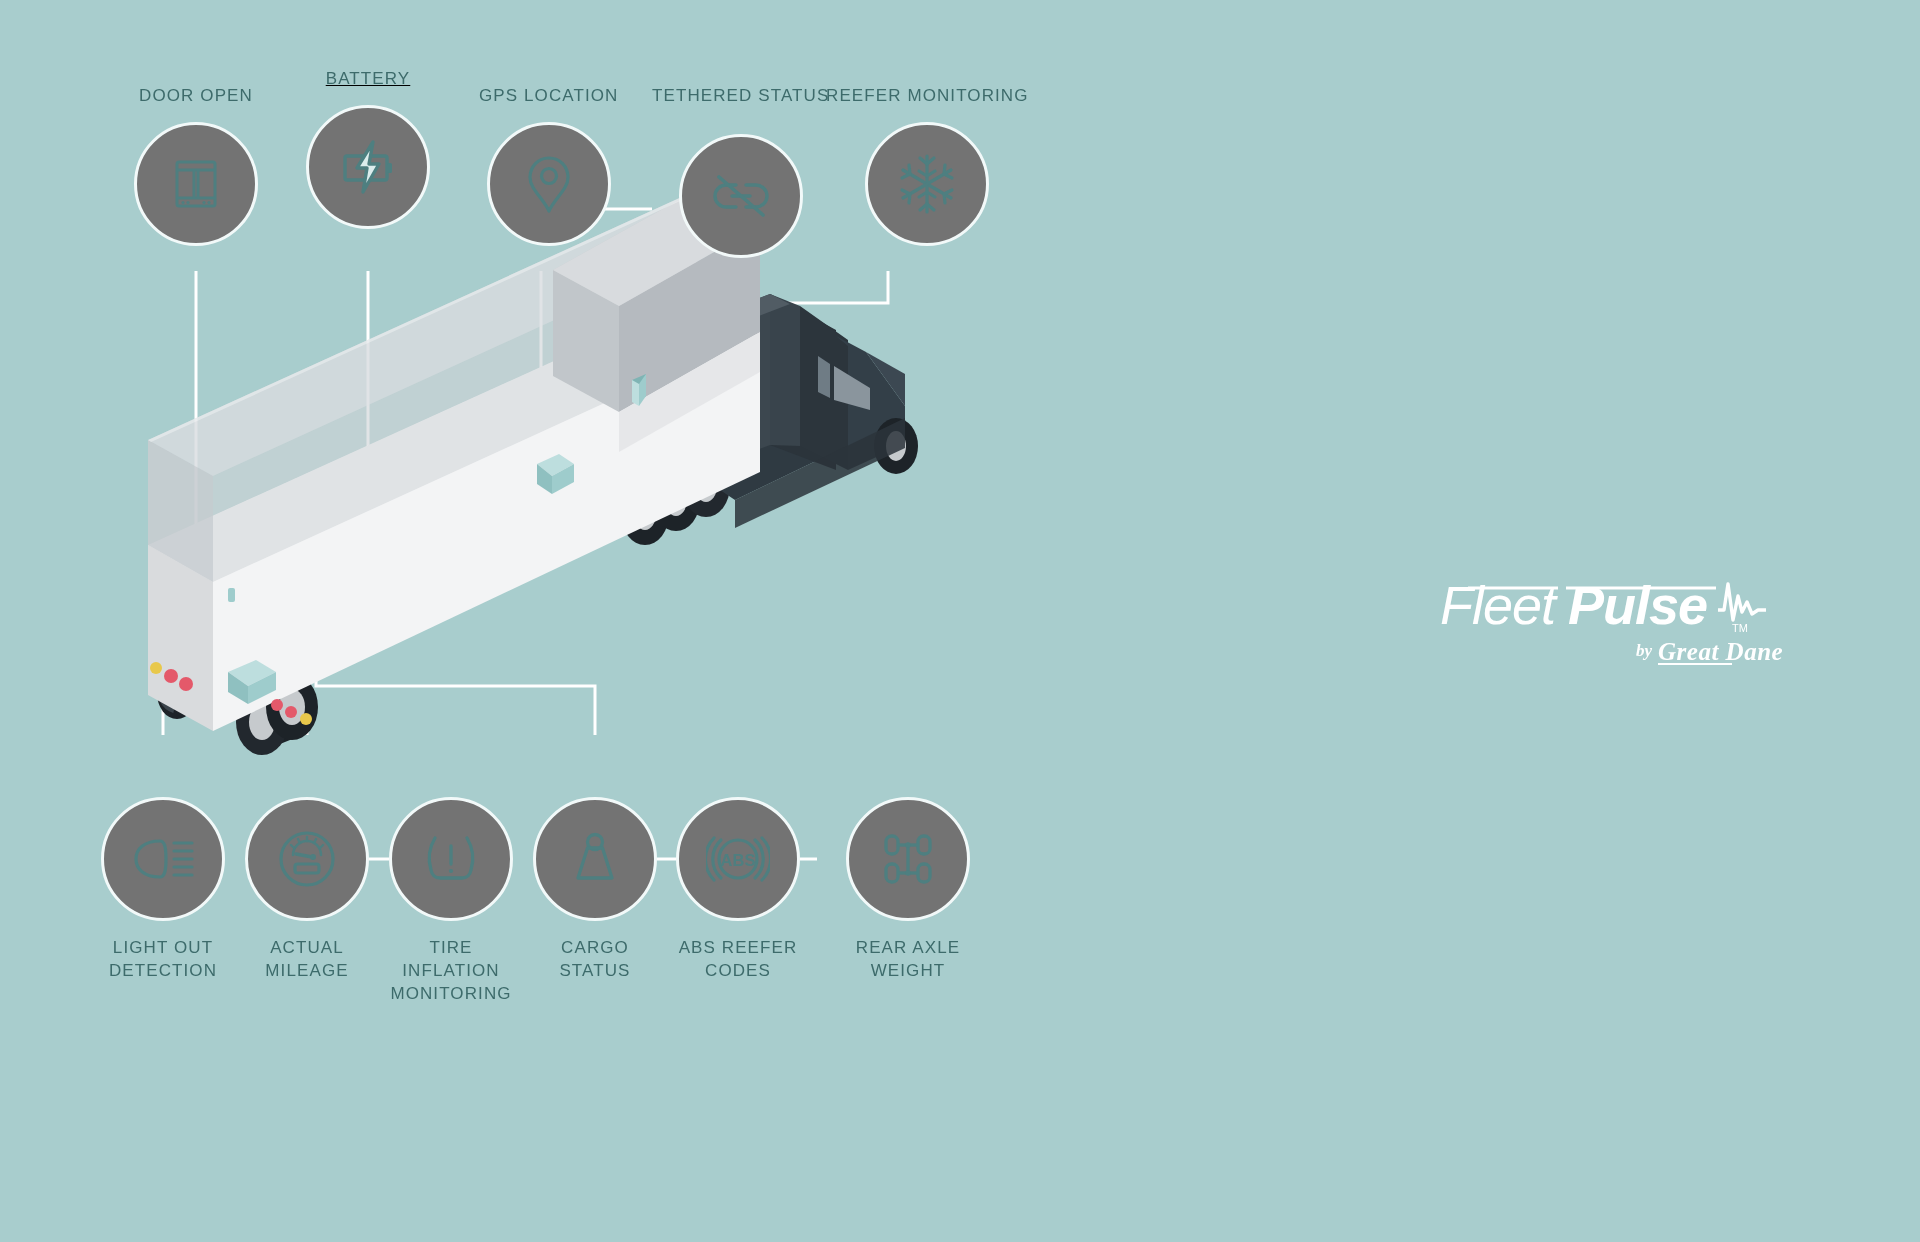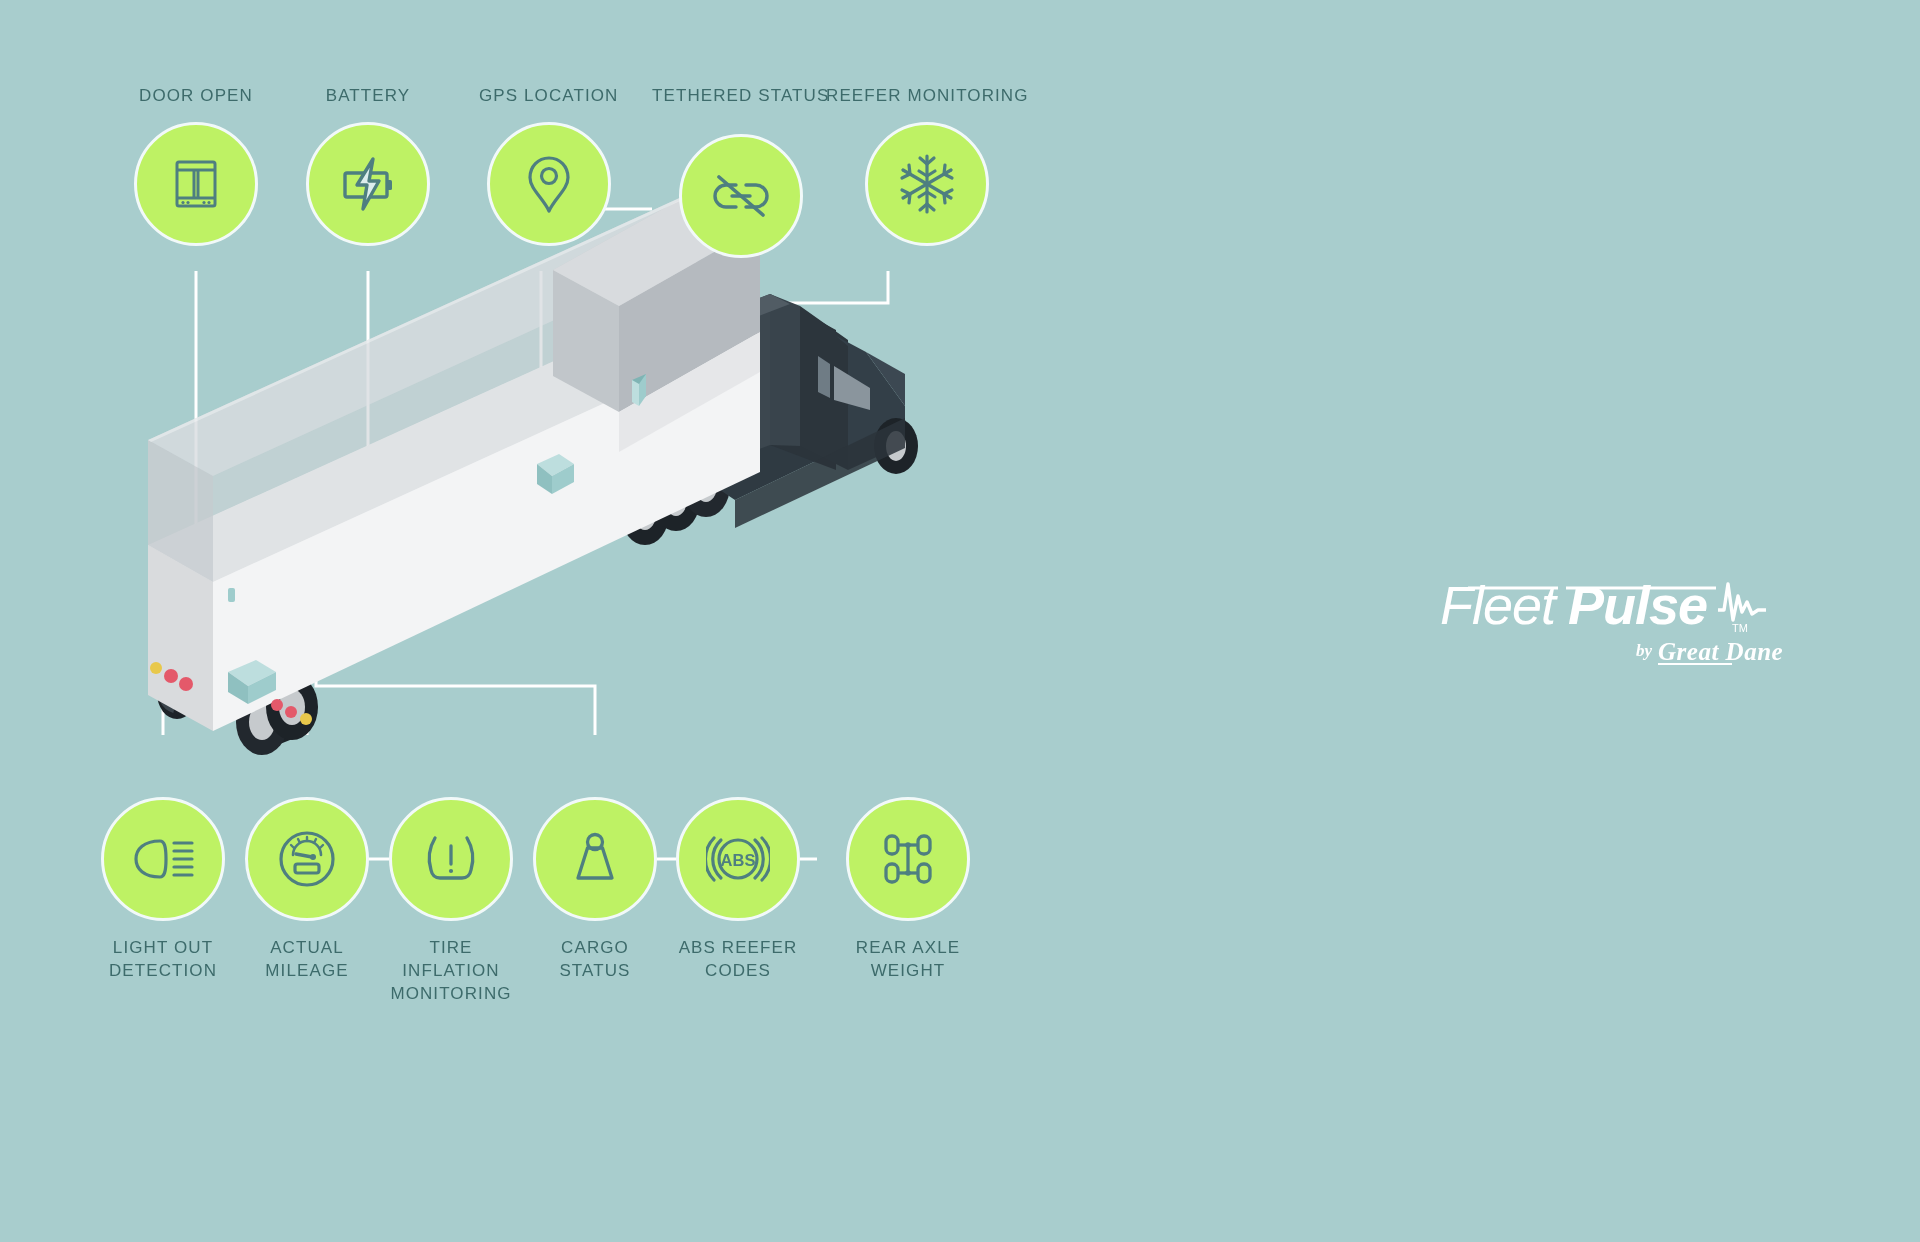--- a/index.html
+++ b/index.html
@@ -14,21 +14,21 @@
   
   #art { position:absolute; left:0; top:0; width:1920px; height:1242px; }
 
   
   .node {
     position:absolute;
     display:flex; flex-direction:column; align-items:center;
   }
   .bubble {
     width:124px; height:124px; border-radius:50%;
-    background:#bef264;
+    background:#737373;
     border:3px solid #f2f9f9;
     display:flex; align-items:center; justify-content:center;
     position:relative; z-index:4;
   }
   .bubble svg { display:block; }
   .label {
     color:#3d6b6b;
     font-size:17px;
     letter-spacing:1.1px;
     text-align:center;
@@ -185,21 +185,21 @@
         <line x1="28" y1="16" x2="28" y2="44"></line>
         <line x1="32" y1="16" x2="32" y2="44"></line>
         <circle cx="17" cy="48.5" r="1.6" fill="#4e7f80" stroke="none"></circle>
         <circle cx="22" cy="48.5" r="1.6" fill="#4e7f80" stroke="none"></circle>
         <circle cx="38" cy="48.5" r="1.6" fill="#4e7f80" stroke="none"></circle>
         <circle cx="43" cy="48.5" r="1.6" fill="#4e7f80" stroke="none"></circle>
       </svg>
     </div>
   </div>
 
-  <div class="node top" style="left:306px; top:85px;">
+  <div class="node top" style="left:306px; top:68px;text-decoration:underline;">
     <div class="label">BATTERY</div>
     <div class="bubble">
       <svg width="62" height="58" viewBox="0 0 62 58" fill="none" stroke="#4e7f80" stroke-width="3.4" stroke-linejoin="round">
         <rect x="8" y="18" width="42" height="24" rx="2"></rect>
         <rect x="50" y="25" width="5" height="10" rx="1.5" fill="#4e7f80" stroke="none"></rect>
         <path d="M36 4 L20 30 L30 30 L26 54 L42 26 L32 26 Z" fill="#dceded" stroke="#4e7f80" stroke-width="3.4"></path>
       </svg>
     </div>
   </div>
 

